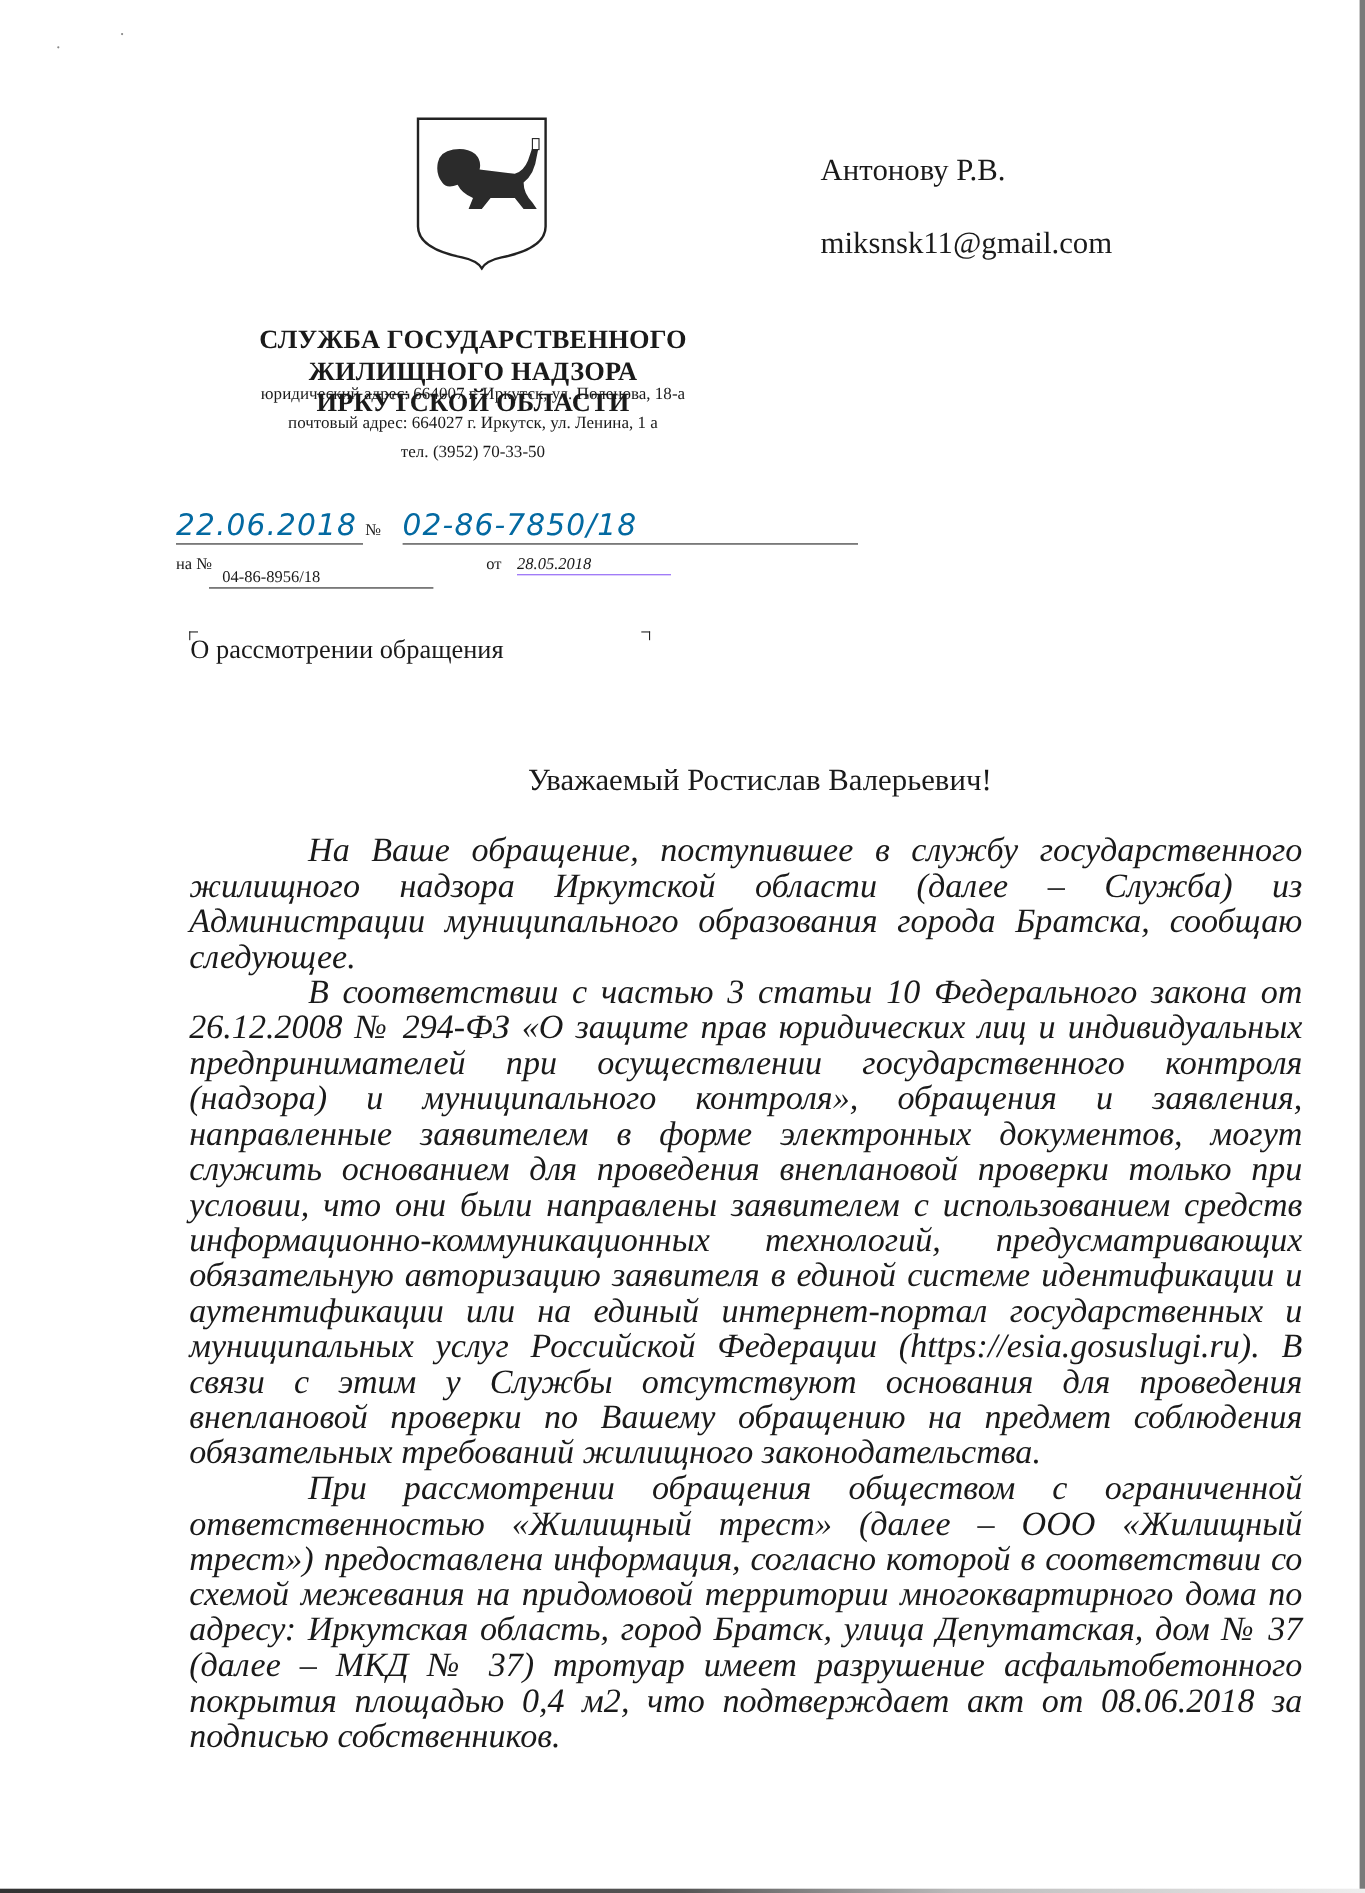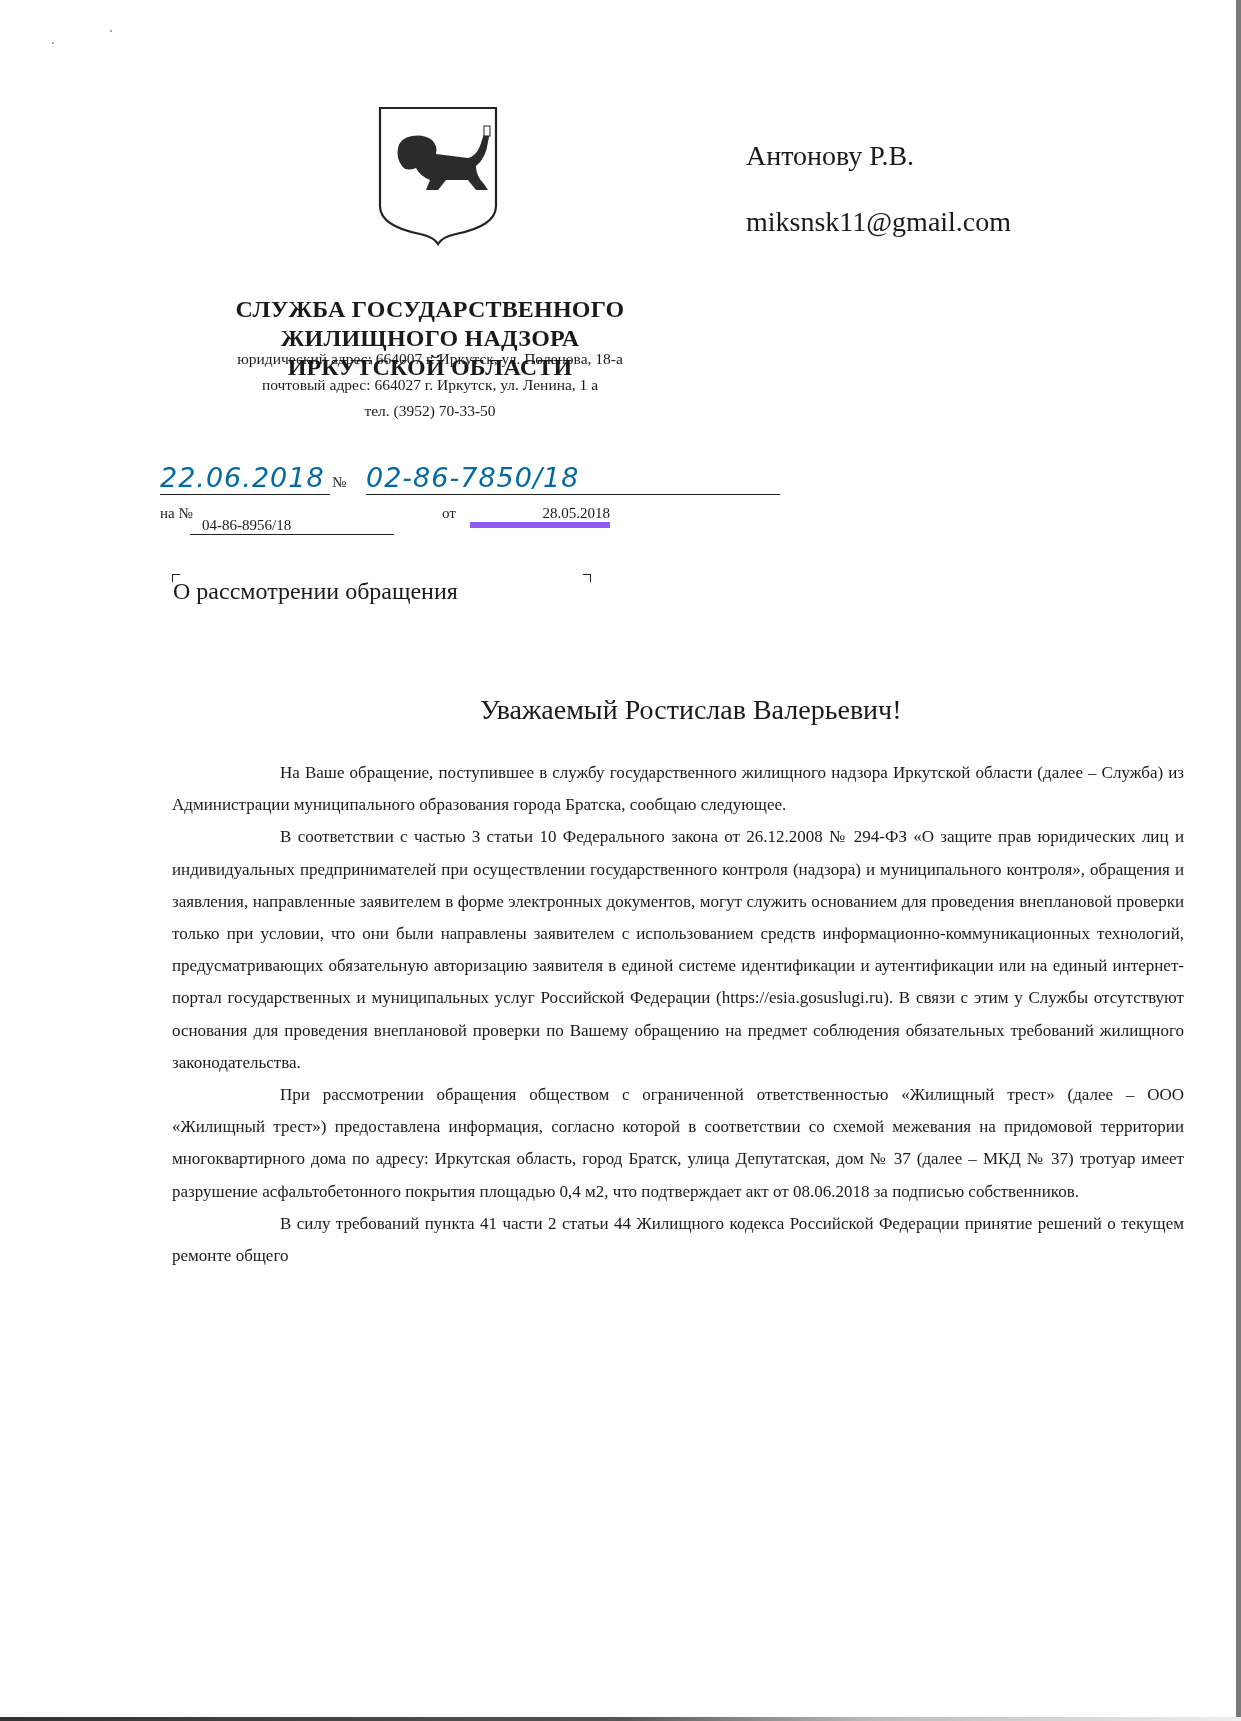--- a/index.html
+++ b/index.html
@@ -21,40 +21,40 @@
   .reg-line { position: absolute; left: 160px; font-size: 15px; }
   .reg-hand { top: 462px; }
   .hand { font-family: "DejaVu Sans", sans-serif; color: #0369a1; font-size: 27px; font-style: italic; letter-spacing: 1px; }
   .hand-date { position: absolute; left: 0; top: 0; width: 170px; border-bottom: 1.5px solid #222; padding-bottom: 1px; }
   .hand-no-label { position: absolute; left: 172px; top: 12px; font-size: 15px; color: #222; }
   .hand-number { position: absolute; left: 206px; top: 0; width: 414px; border-bottom: 1.5px solid #222; padding-bottom: 1px; }
   .reg-ref { top: 505px; width: 480px; height: 24px; }
   .ref-label { position: absolute; left: 0; top: 0; }
   .ref-number { position: absolute; left: 30px; top: 0; width: 192px; border-bottom: 1px solid #222; padding-left: 12px; margin-top: 12px; }
   .ref-from-label { position: absolute; left: 282px; top: 0; }
-  .ref-date { position: absolute; left: 310px; top: 0; width: 140px; border-bottom: 6px solid #8b5cf6; text-align: right; }
+  .ref-date { position: absolute; left: 310px; top: 0; width: 140px; border-bottom: 1px solid #8b5cf6; text-align: left; font-style: italic; }
 
   
   .recipient { position: absolute; left: 746px; top: 139px; font-size: 28px; }
   .recipient div { line-height: 34px; }
   .recipient .email { margin-top: 32px; }
 
   
   .subject { position: absolute; left: 173px; top: 578px; font-size: 24px; }
   .corner { position: absolute; width: 7px; height: 7px; border-color: #222; border-style: solid; }
   .corner-tl { left: 172px; top: 574px; border-width: 1.5px 0 0 1.5px; }
   .corner-tr { left: 583px; top: 574px; border-width: 1.5px 1.5px 0 0; }
 
   
   .salutation { position: absolute; left: 480px; top: 694px; font-size: 28px; }
 
   
   .body-text { position: absolute; left: 172px; top: 757px; width: 1012px;
     font-family: "Liberation Sans Narrow", "Liberation Serif", serif;
-    font-size: 17px; line-height: 32.2px; text-align: justify; }
+    font-size: 31px; line-height: 32.2px; text-align: justify; font-style: italic; }
   .body-text p { margin: 0; text-indent: 108px; }
 </style>
 </head>
 <body>
 
 <div class="scan-edge-right"></div>
 <div class="scan-edge-bottom"></div>
 <div class="speck" style="left:52px;top:42px;width:2px;height:2px;"></div>
 <div class="speck" style="left:110px;top:30px;width:2px;height:2px;"></div>
 
@@ -99,14 +99,13 @@
 <span class="corner corner-tl"></span>
 <span class="corner corner-tr"></span>
 <div class="subject">О рассмотрении обращения</div>
 
 <div class="salutation">Уважаемый Ростислав Валерьевич!</div>
 
 <div class="body-text">
   <p>На Ваше обращение, поступившее в службу государственного жилищного надзора Иркутской области (далее – Служба) из Администрации муниципального образования города Братска, сообщаю следующее.</p>
   <p>В соответствии с частью 3 статьи 10 Федерального закона от 26.12.2008 № 294-ФЗ «О защите прав юридических лиц и индивидуальных предпринимателей при осуществлении государственного контроля (надзора) и муниципального контроля», обращения и заявления, направленные заявителем в форме электронных документов, могут служить основанием для проведения внеплановой проверки только при условии, что они были направлены заявителем с использованием средств информационно-коммуникационных технологий, предусматривающих обязательную авторизацию заявителя в единой системе идентификации и аутентификации или на единый интернет-портал государственных и муниципальных услуг Российской Федерации (https://esia.gosuslugi.ru). В связи с этим у Службы отсутствуют основания для проведения внеплановой проверки по Вашему обращению на предмет соблюдения обязательных требований жилищного законодательства.</p>
   <p>При рассмотрении обращения обществом с ограниченной ответственностью «Жилищный трест» (далее – ООО «Жилищный трест») предоставлена информация, согласно которой в соответствии со схемой межевания на придомовой территории многоквартирного дома по адресу: Иркутская область, город Братск, улица Депутатская, дом № 37 (далее – МКД № 37) тротуар имеет разрушение асфальтобетонного покрытия площадью 0,4 м2, что подтверждает акт от 08.06.2018 за подписью собственников.</p>
-  <p>В силу требований пункта 41 части 2 статьи 44 Жилищного кодекса Российской Федерации принятие решений о текущем ремонте общего</p>
 </div>
 
 </body></html>

